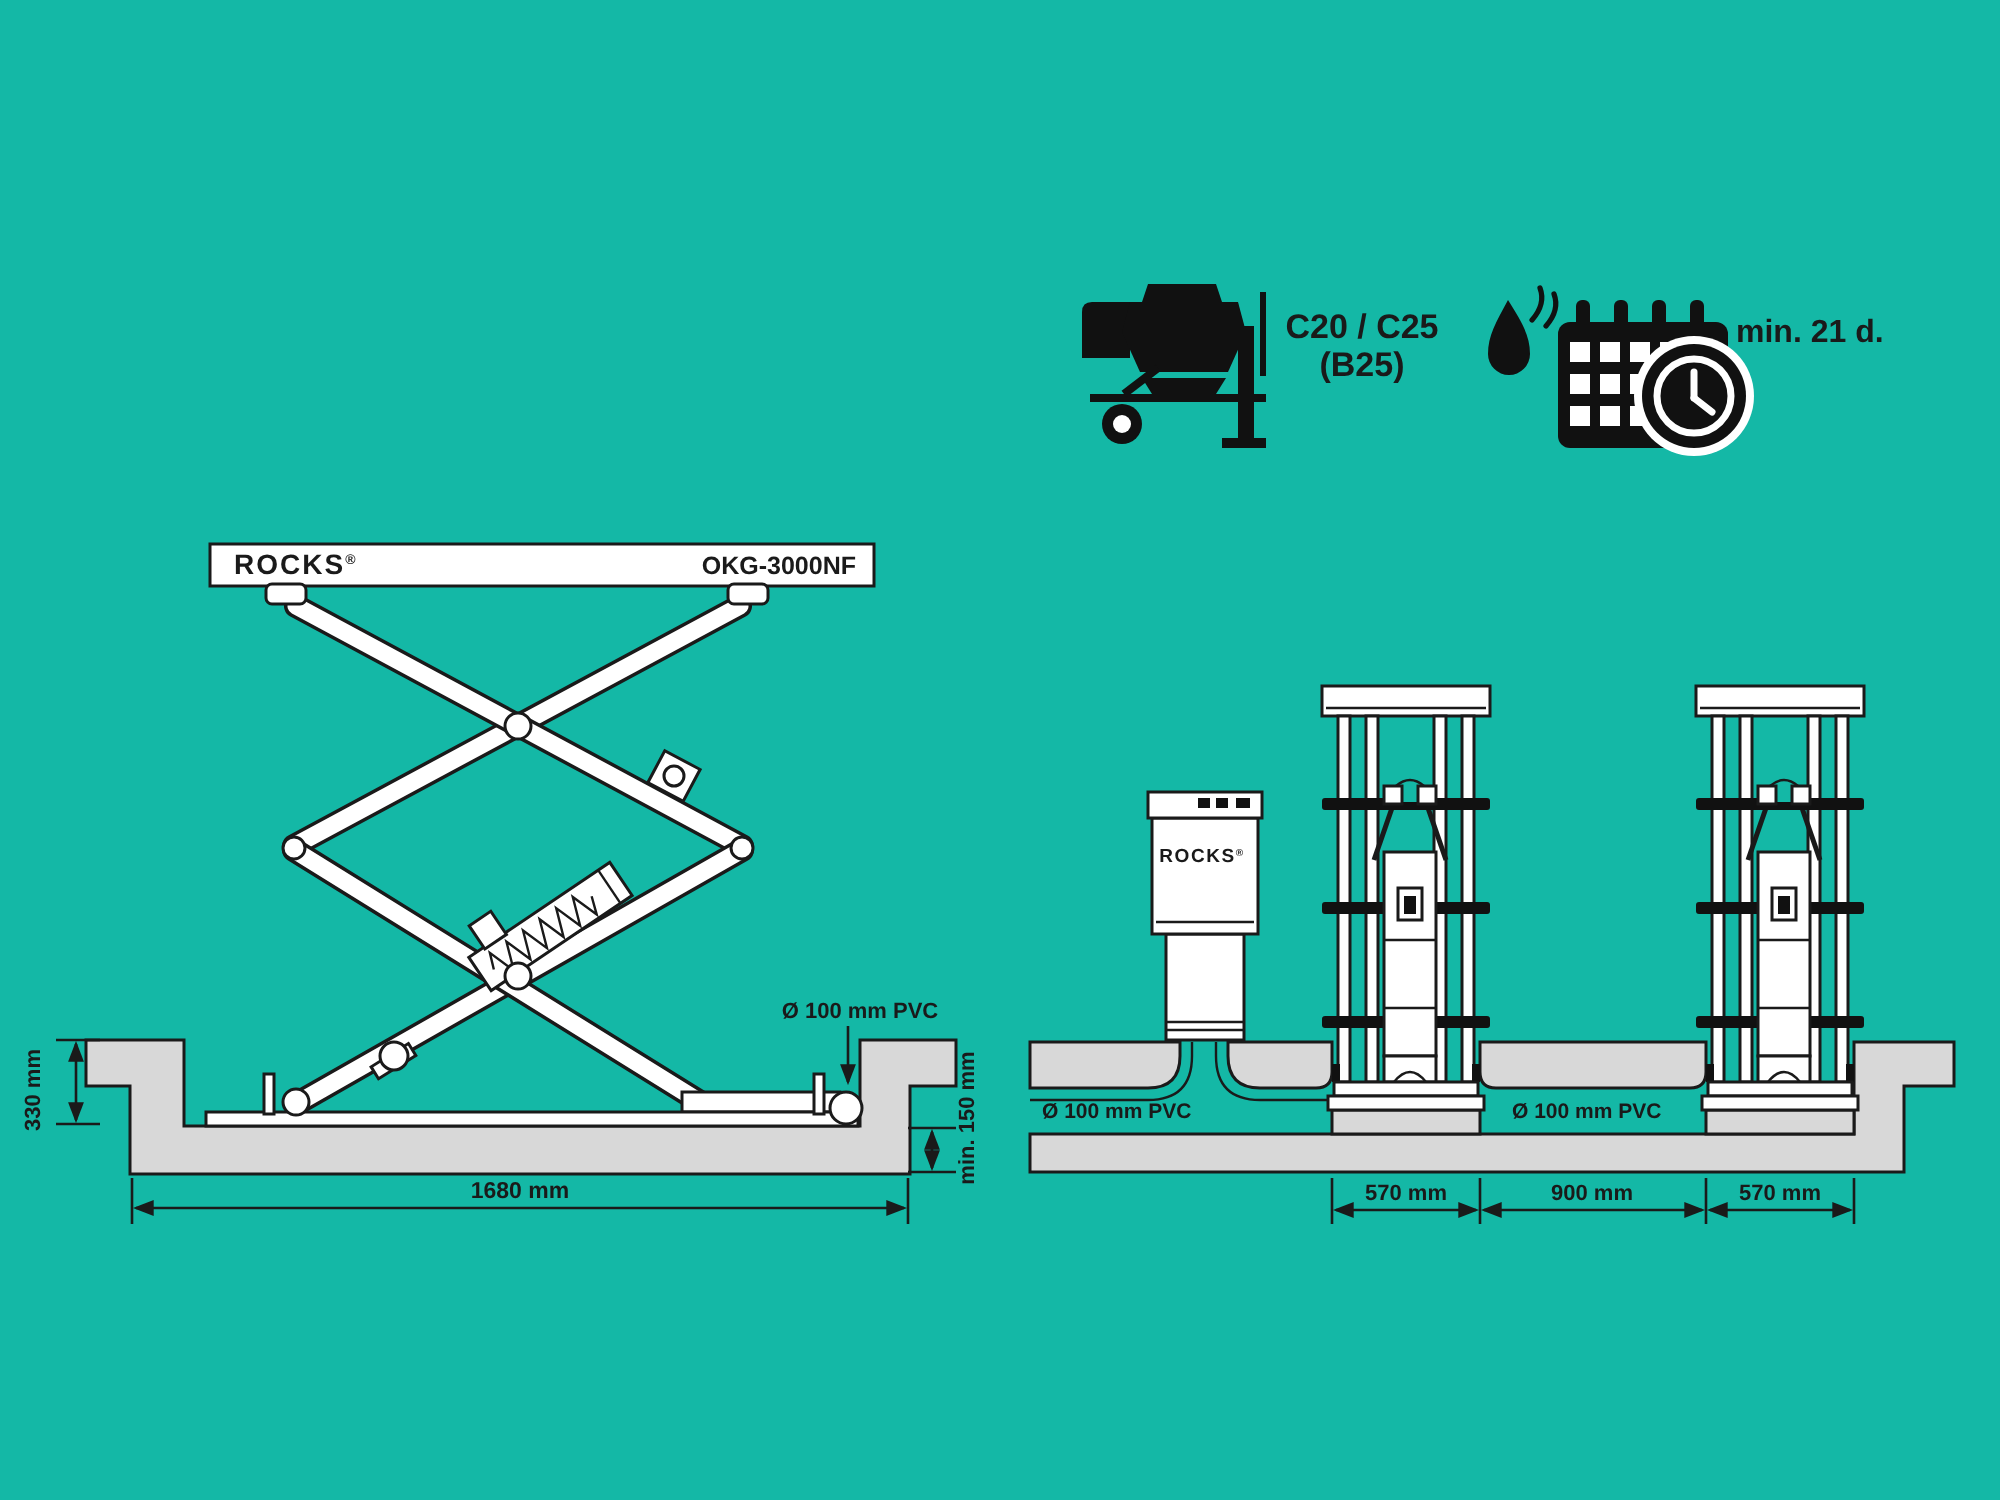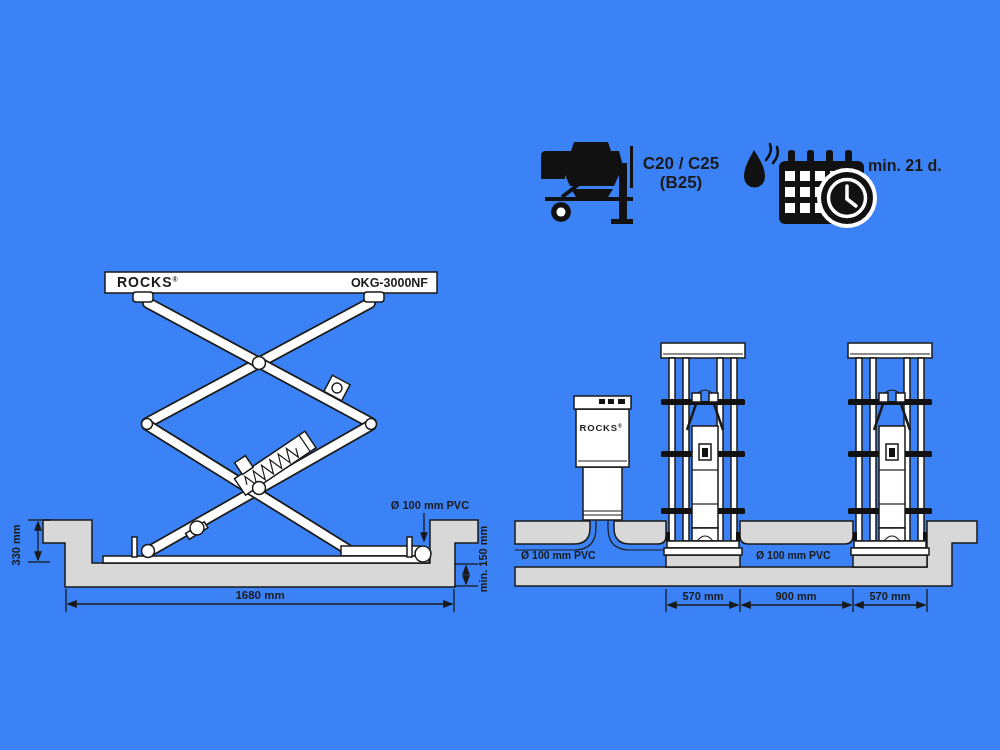--- a/index.html
+++ b/index.html
@@ -1,16 +1,16 @@
 <!DOCTYPE html>
 <html><head>
 <meta charset="utf-8">
 <style>
   html,body{margin:0;padding:0;background:#fff;}
-  #stage{position:relative;width:1000px;height:750px;background:#3b82f6;overflow:hidden;}
+  #stage{position:relative;width:1000px;height:750px;background:#14b8a6;overflow:hidden;}
   svg{display:block;}
   text{font-family:"Liberation Sans","DejaVu Sans",sans-serif;font-weight:bold;fill:#1a1a1a;}
   .concrete{fill:#d8d8d8;stroke:#1a1a1a;stroke-width:1.5;stroke-linejoin:miter;}
   .white{fill:#ffffff;stroke:#1a1a1a;stroke-width:1.5;}
   .ln{fill:none;stroke:#1a1a1a;stroke-width:1.2;}
   .dim{fill:none;stroke:#1a1a1a;stroke-width:1.3;}
   .blk{fill:#111111;stroke:none;}
   .armb{stroke:#1a1a1a;stroke-width:12;stroke-linecap:round;}
   .armw{stroke:#ffffff;stroke-width:8.5;stroke-linecap:round;}
 </style>

